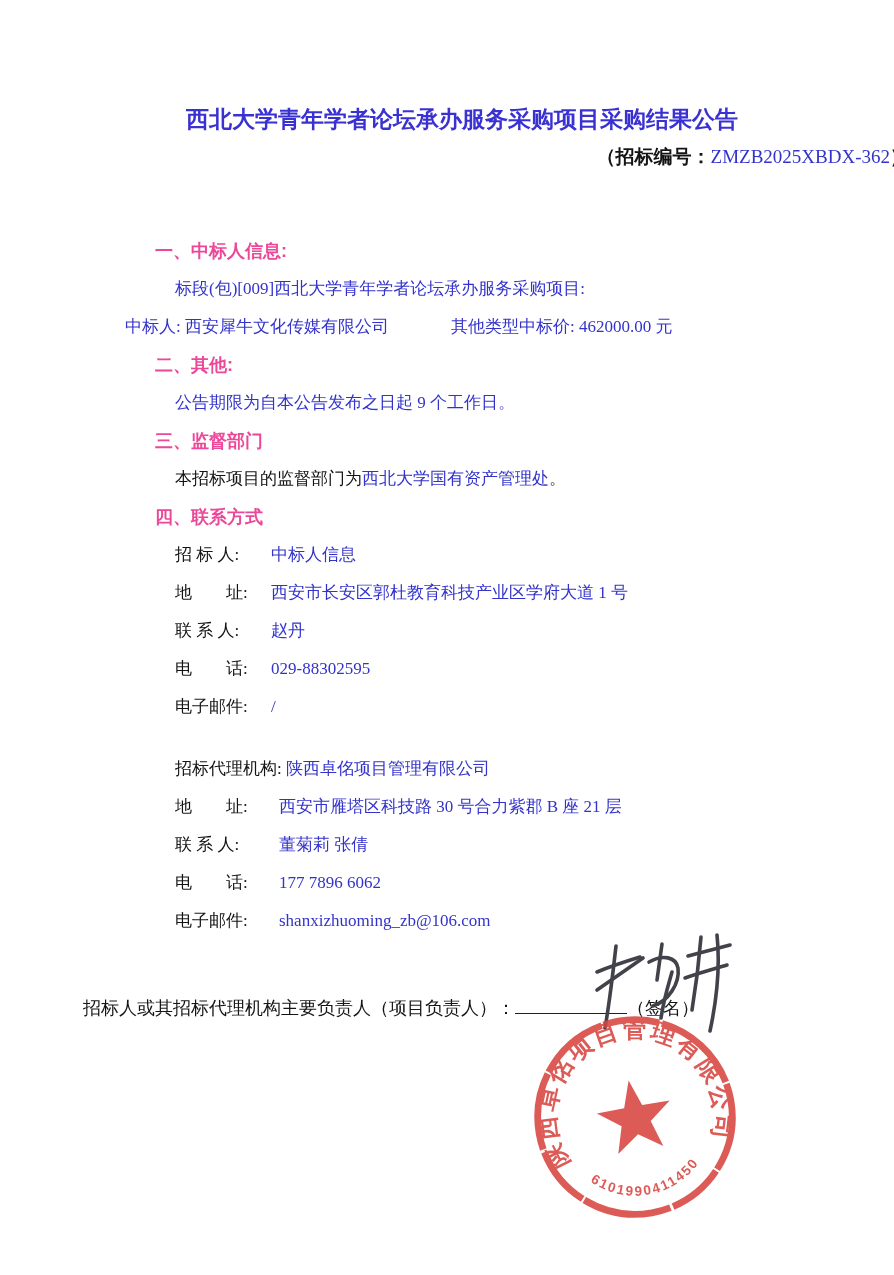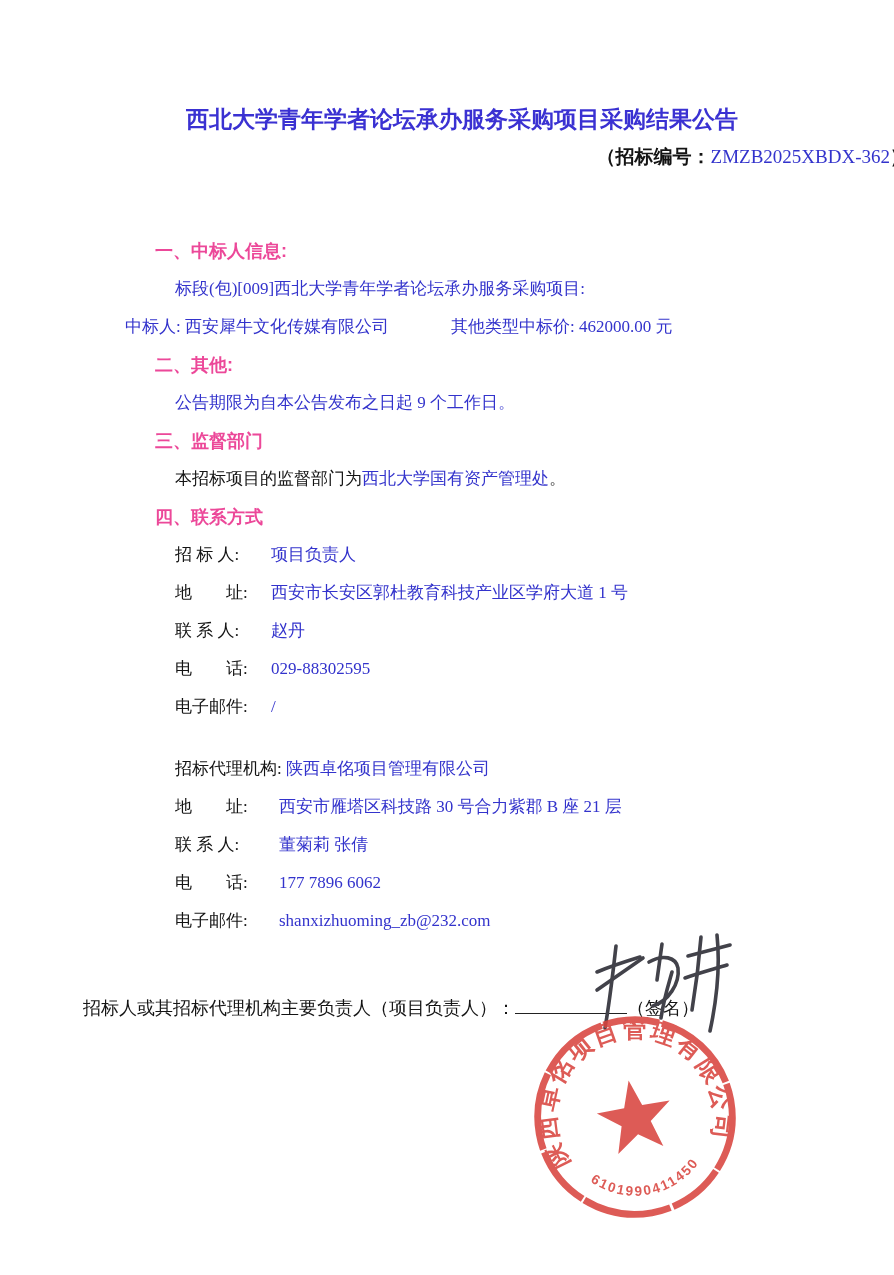--- a/index.html
+++ b/index.html
@@ -56,33 +56,33 @@
 
   <div class="line heading">二、其他:</div>
   <div class="line lv1 blue">公告期限为自本公告发布之日起 9 个工作日。</div>
 
   <div class="line heading">三、监督部门</div>
   <div class="line lv1"><span class="black">本招标项目的监督部门为</span><span class="blue">西北大学国有资产管理处</span><span class="black">。</span></div>
 
   <div class="line heading">四、联系方式</div>
 
   <div class="contact">
-    <div class="line lv1"><span class="label">招 标 人: </span><span class="value">项目负责人</span></div>
+    <div class="line lv1"><span class="label">招 标 人: </span><span class="value">中标人信息</span></div>
     <div class="line lv1"><span class="label">地　　址: </span><span class="value">西安市长安区郭杜教育科技产业区学府大道 1 号</span></div>
     <div class="line lv1"><span class="label">联 系 人: </span><span class="value">赵丹</span></div>
     <div class="line lv1"><span class="label">电　　话: </span><span class="value">029-88302595</span></div>
     <div class="line lv1"><span class="label">电子邮件: </span><span class="value">/</span></div>
   </div>
 
   <div class="contact agency">
     <div class="line lv1"><span class="label" style="min-width:0">招标代理机构: </span><span class="value">陕西卓佲项目管理有限公司</span></div>
     <div class="line lv1"><span class="label" style="min-width:104px">地　　址: </span><span class="value">西安市雁塔区科技路 30 号合力紫郡 B 座 21 层</span></div>
     <div class="line lv1"><span class="label" style="min-width:104px">联 系 人: </span><span class="value">董菊莉 张倩</span></div>
     <div class="line lv1"><span class="label" style="min-width:104px">电　　话: </span><span class="value">177 7896 6062</span></div>
-    <div class="line lv1"><span class="label" style="min-width:104px">电子邮件: </span><span class="value">shanxizhuoming_zb@232.com</span></div>
+    <div class="line lv1"><span class="label" style="min-width:104px">电子邮件: </span><span class="value">shanxizhuoming_zb@106.com</span></div>
   </div>
 
   <div class="sig1"><span>招标人或其招标代理机构主要负责人（项目负责人）：</span><span class="uline w1"></span><span>（签名）</span></div>
 
 
   <svg id="signature-svg" viewBox="0 0 152 108" aria-label="董菊莉">
     <g fill="none" stroke="#42424a" stroke-width="3.6" stroke-linecap="round" stroke-linejoin="round">
       <path d="M14,62 L60,30"></path>
       <path d="M33,18 C30,44 27,72 22,100"></path>
       <path d="M14,44 C28,38 44,33 57,29"></path>

